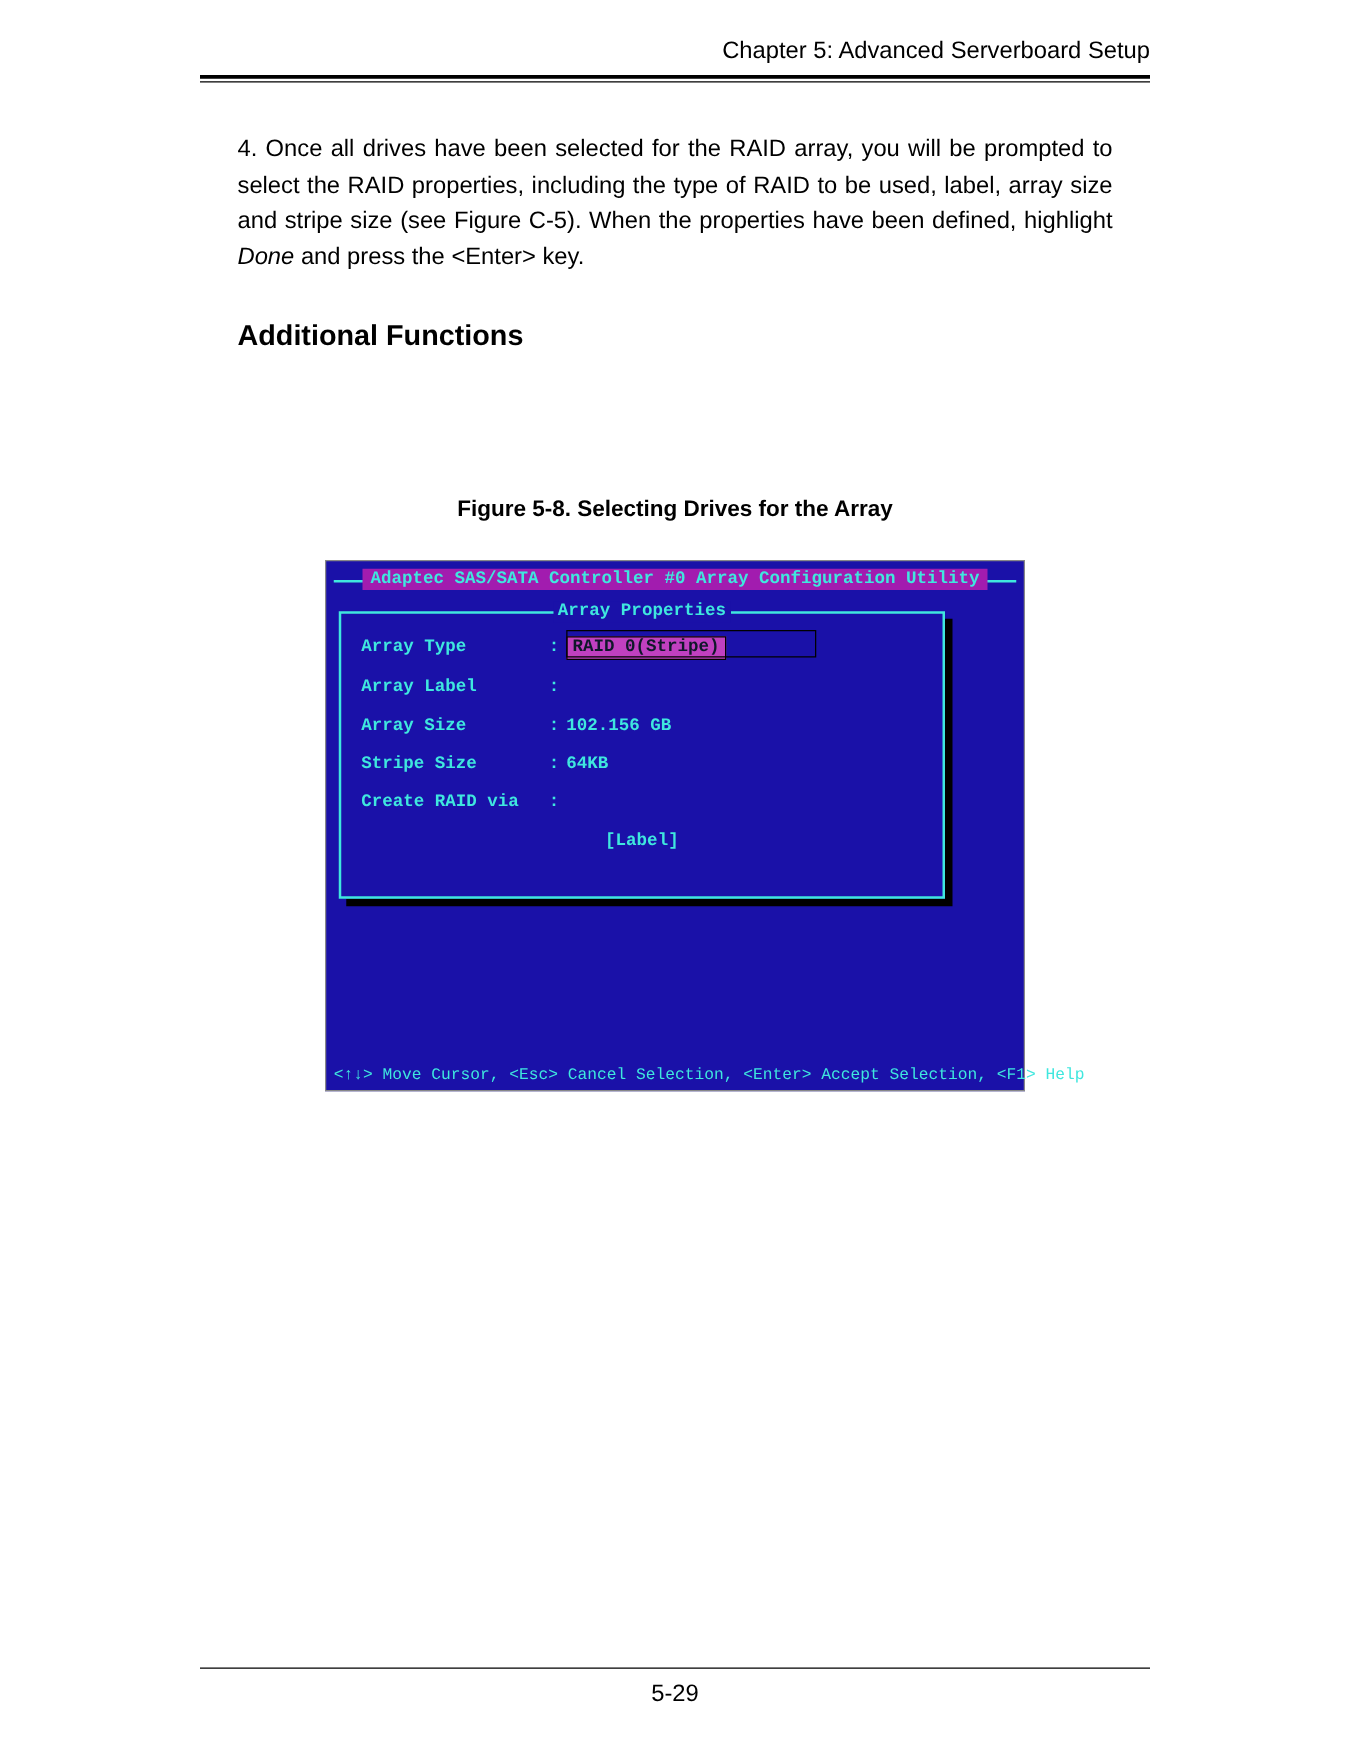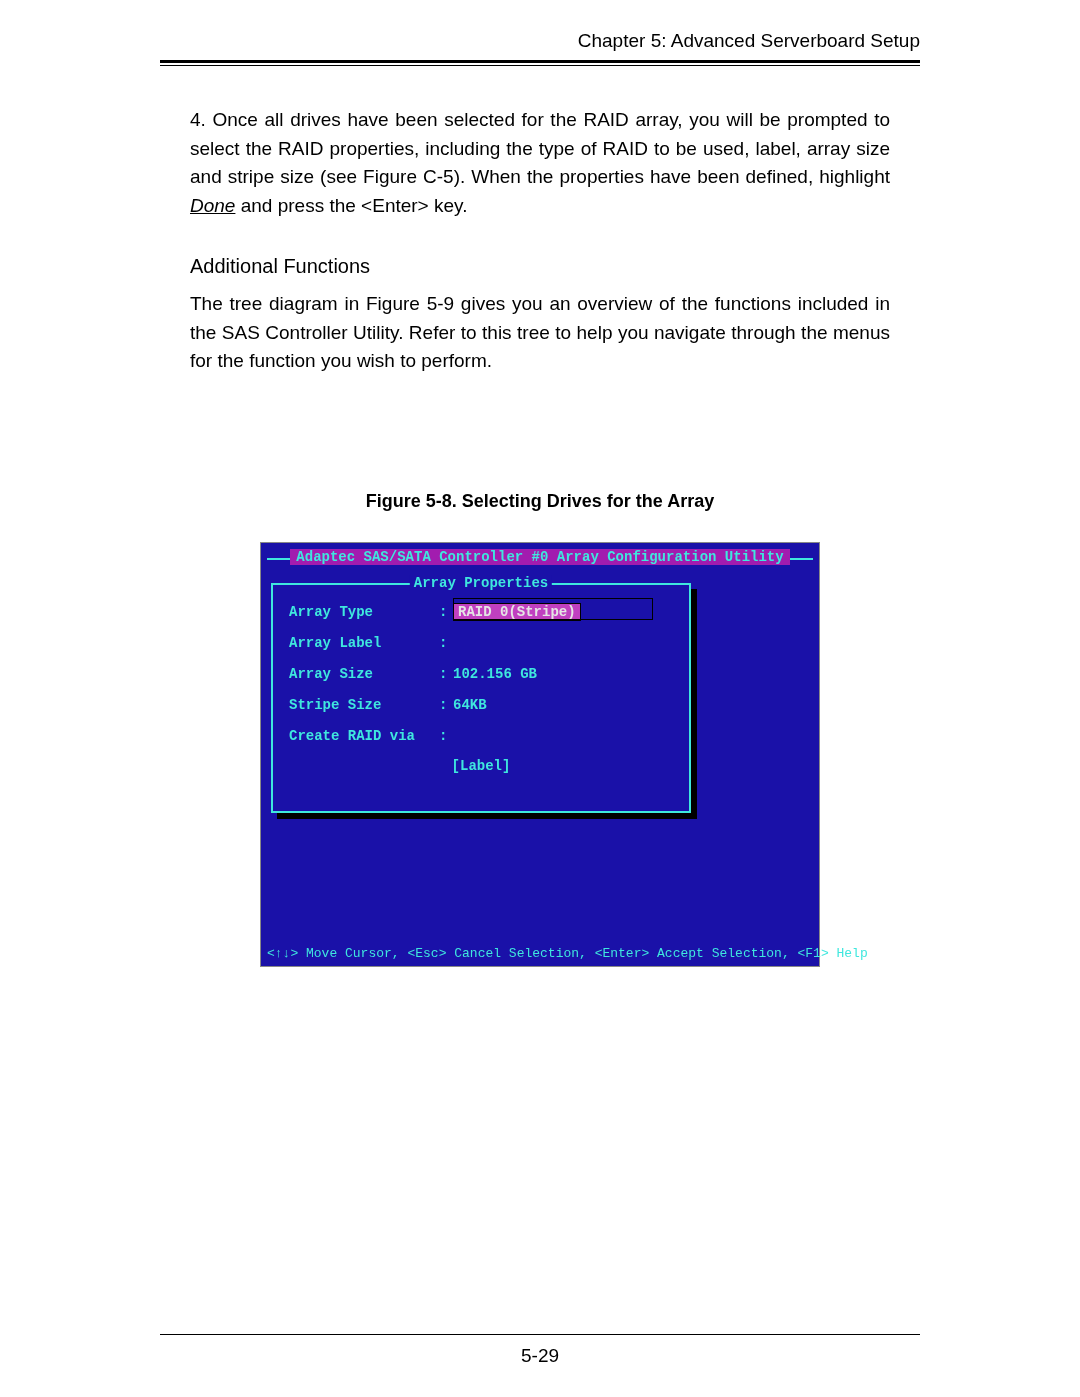--- a/index.html
+++ b/index.html
@@ -28,25 +28,24 @@
     margin-bottom: 40px;
   }
   .body-text {
     font-size: 19px;
     line-height: 1.5;
     text-align: justify;
     margin: 0 30px 30px 30px;
   }
   .body-text .done-word {
     font-style: italic;
-    text-decoration: underline;
   }
   .section-heading {
-    font-size: 20px;
-    font-weight: normal;
+    font-size: 23px;
+    font-weight: bold;
     margin: 35px 30px 12px 30px;
   }
   .figure-caption {
     text-align: center;
     font-weight: bold;
     font-size: 18px;
     margin: 115px 0 30px 0;
   }
 
   
@@ -82,21 +81,21 @@
     display: inline-block;
     background: #a21caf;
     padding: 0 6px;
     font-weight: bold;
   }
 
   .bios-panel {
     position: absolute;
     top: 40px;
     left: 10px;
-    width: 420px;
+    width: 485px;
     height: 230px;
     border: 2px solid #3fe7de;
     box-sizing: border-box;
     padding: 18px 16px 12px 16px;
     box-shadow: 6px 6px 0 0 #000;
     background: #1a11a8;
   }
   .bios-panel-title {
     position: absolute;
     top: -10px;
@@ -118,21 +117,21 @@
   }
   .bios-colon {
     width: 14px;
     flex: 0 0 auto;
   }
   .bios-value {
     flex: 1 1 auto;
   }
   .bios-value.selected span {
     background: #c040c0;
-    color: #e5e5e5;
+    color: #0f172a;
     padding: 0 4px;
     display: inline-block;
     border: 1px solid #000;
   }
   .bios-value.selected {
     
   }
   .bios-sel-outline {
     position: absolute;
     top: 13px;
@@ -185,21 +184,20 @@
 
   <div class="chapter-header">Chapter 5: Advanced Serverboard Setup</div>
   <div class="double-rule"></div>
 
   <p class="body-text">
     <span>4. Once all drives have been selected for the RAID array, you will be prompted to select the RAID properties, including the type of RAID to be used, label, array size and stripe size (see Figure C-5).  When the properties have been defined, highlight </span><span class="done-word">Done</span><span> and press the &lt;Enter&gt; key.</span>
   </p>
 
   <div class="section-heading">Additional Functions</div>
 
-  <p class="body-text">The tree diagram in Figure 5-9 gives you an overview of the functions included in the SAS Controller Utility.  Refer to this tree to help you navigate through the menus for the function you wish to perform.</p>
 
   <div class="figure-caption">Figure 5-8. Selecting Drives for the Array</div>
 
   <div class="bios-box">
 
     <div class="bios-title-wrap">
       <div class="bios-title-rule"></div>
       <span class="bios-title">Adaptec SAS/SATA Controller #0 Array Configuration Utility</span>
     </div>
 

